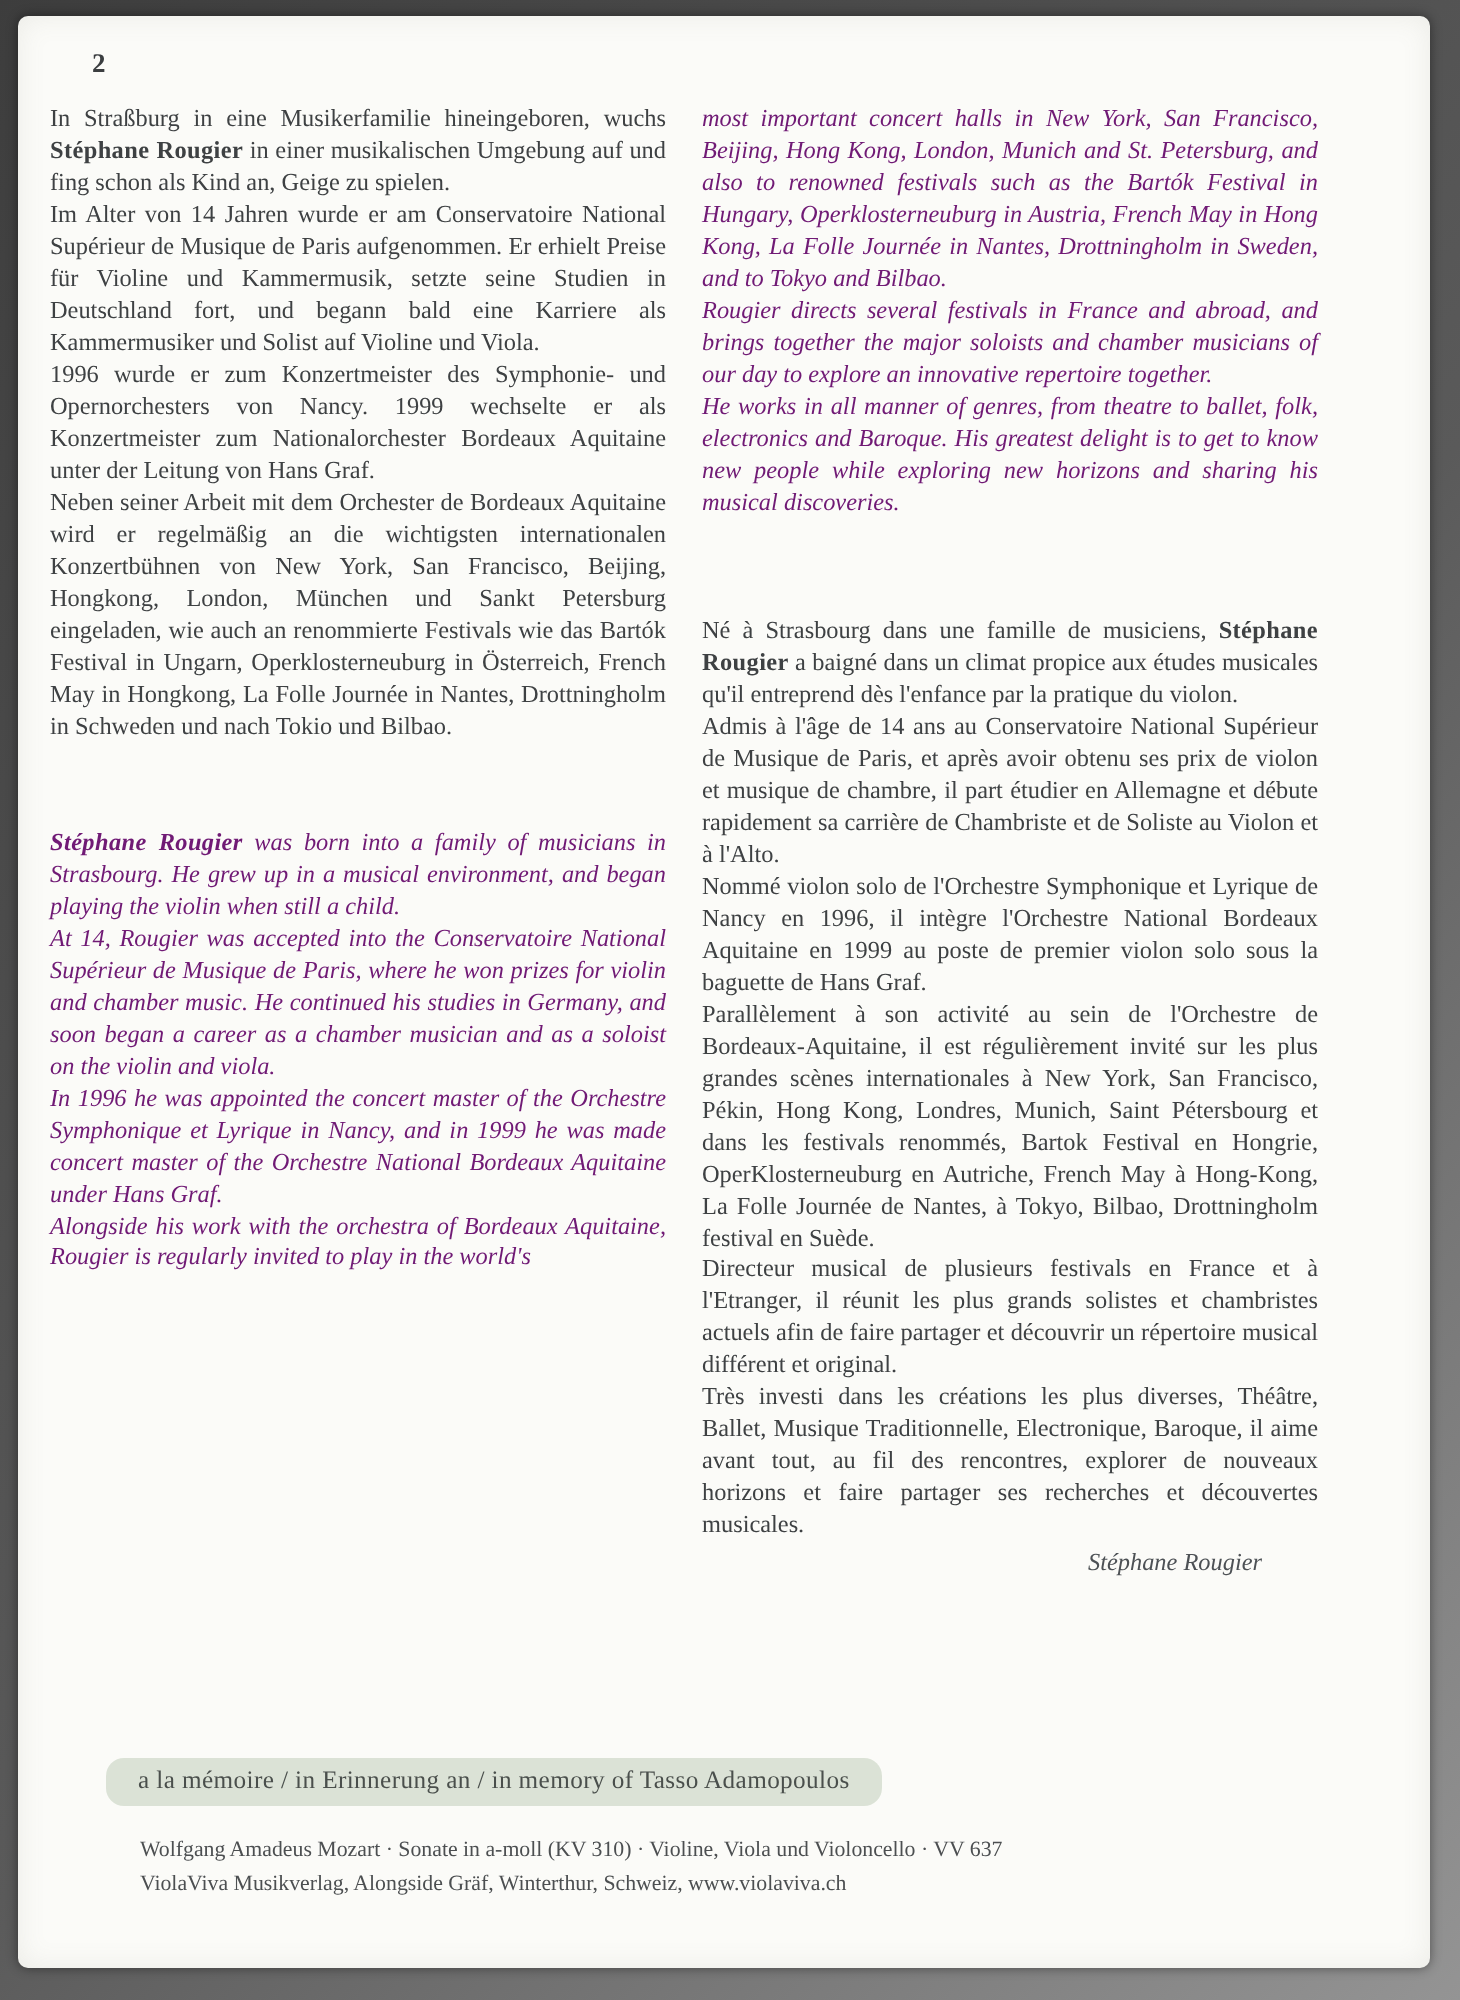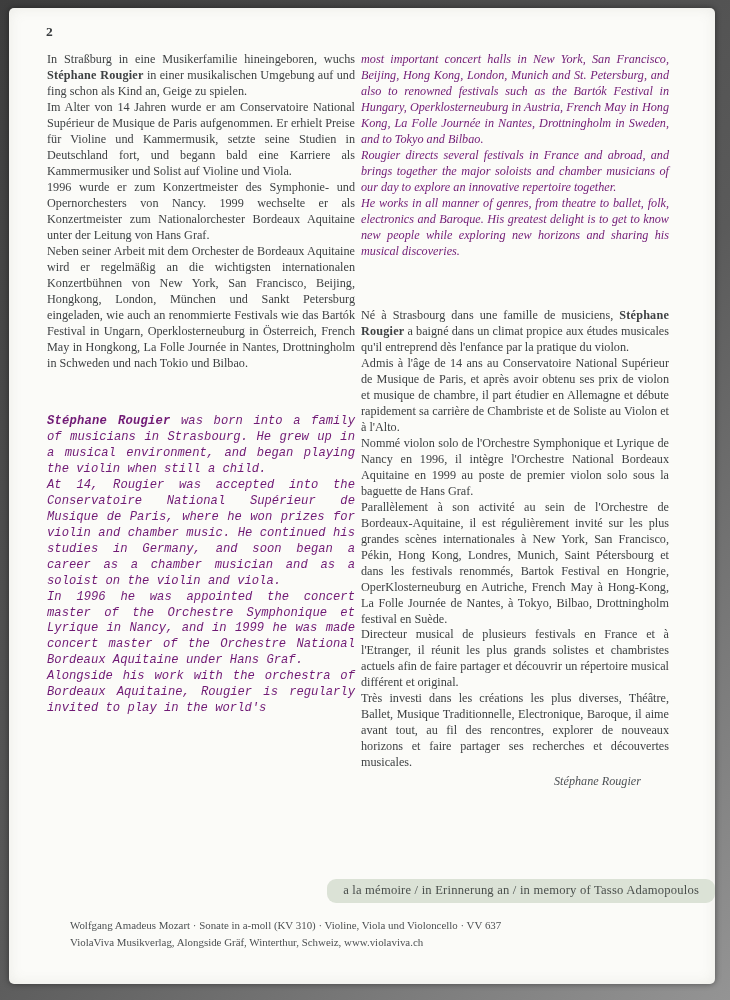--- a/index.html
+++ b/index.html
@@ -17,49 +17,49 @@
     border-radius: 5px;
     box-shadow: 0 0 6px rgba(0,0,0,.45), inset 0 0 14px rgba(120,120,110,.12);
     display: flex; flex-direction: column;
     box-sizing: border-box;
   }
   .pagenum {
     font-weight: bold; font-size: 13.5px; color: #3b3e40;
     margin: 16px 0 12px 37px;
   }
   .columns {
-    display: flex; gap: 6px;
-    padding: 0 38px;
+    display: flex; gap: 18px;
+    padding: 0 16px;
     flex: 1 1 auto; min-height: 0; overflow: hidden;
   }
   .col { width: 308px; box-sizing: border-box; }
   p {
     margin: 0;
     font-size: 12.2px;
     line-height: 1.31;
     text-align: justify;
     color: #3e4143;
   }
   p.it {
     font-style: italic;
     color: #701a75;
   }
   strong { font-weight: bold; letter-spacing: .2px; }
-  .sec2-left { margin-top: 42px; font-family: Liberation Mono, monospace; }
+  .sec2-left { margin-top: 42px; }
   .sec2-right { margin-top: 48px; }
   .signature {
     text-align: right;
     padding-right: 28px;
     margin-top: 3px;
     font-style: italic;
     color: #4d5155;
   }
   .memorial-row {
     margin-top: auto;
-    text-align: right;
+    text-align: left;
     flex: none;
     padding-left: 44px;
   }
   .memorial-band {
     display: inline-block;
     background: #dbe2d6;
     border-radius: 9px;
     padding: 4px 16px 5px 16px;
     font-size: 12.6px;
     color: #4a4f4c;

